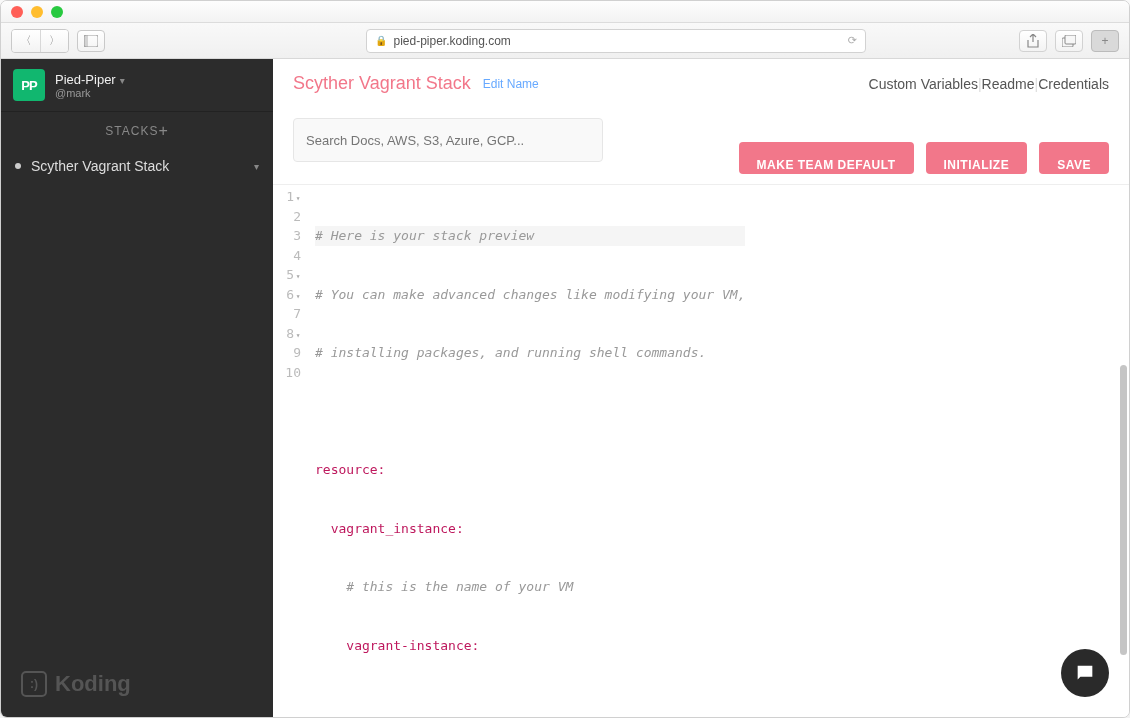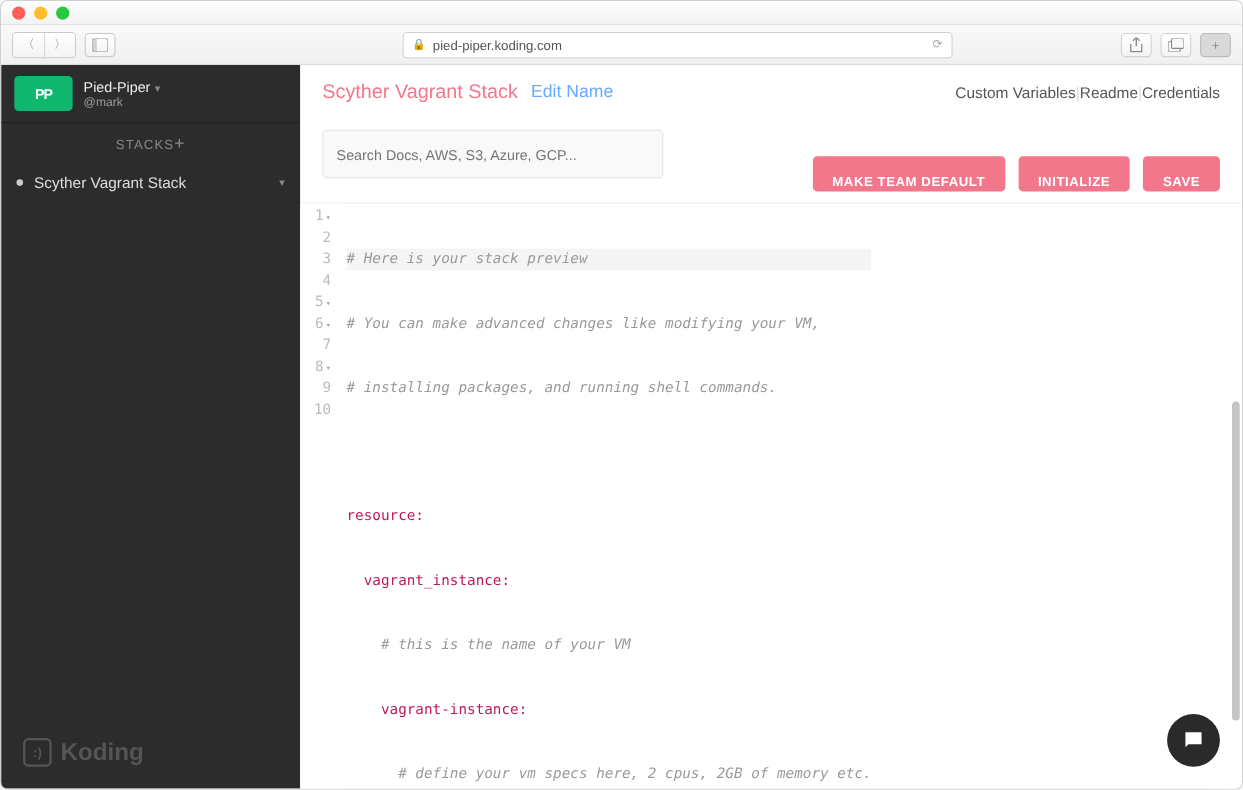--- a/index.html
+++ b/index.html
@@ -18,36 +18,36 @@
 .sidebar-toggle { width: 28px; height: 22px; border: 1px solid #c9c9c9; border-radius: 4px; background: linear-gradient(#fff,#f3f3f3); display:flex; align-items:center; justify-content:center; font-size:11px; color:#888; }
 .address-bar { flex: 1; max-width: 500px; margin: 0 auto; height: 24px; border: 1px solid #d2d2d2; border-radius: 4px; background: #fff; display: flex; align-items: center; padding: 0 8px; font-size: 12px; color: #555; gap: 6px; }
 .lock-icon { font-size: 10px; color: #808080; }
 .toolbar-right { display: flex; gap: 8px; position:absolute; right: 10px;}
 .tb-btn { width: 28px; height: 22px; border: 1px solid #d2d2d2; border-radius: 4px; background: linear-gradient(#fff,#f3f3f3); display:flex; align-items:center; justify-content:center; font-size:12px; color:#888;}
 .tb-btn.plus { background:#d9d9d9; border:1px solid #bbb;}
 
 .app { flex: 1; display: flex; overflow: hidden; position:relative;}
 .left-panel { width: 272px; background: #2c2c2c; color: #ccc; display: flex; flex-direction: column; }
 .team-header { display: flex; align-items: center; padding: 10px 12px; gap: 10px; border-bottom: 1px solid #222; }
-.team-logo { width: 53px; height: 32px; background: #11b76f; border-radius: 4px; display: flex; align-items: center; justify-content: center; color: #fff; font-weight: 700; font-size: 13px; letter-spacing:-1px;}
+.team-logo { width: 32px; height: 32px; background: #11b76f; border-radius: 4px; display: flex; align-items: center; justify-content: center; color: #fff; font-weight: 700; font-size: 13px; letter-spacing:-1px;}
 .team-name { font-size: 13px; color: #eee; }
 .team-user { font-size: 11px; color: #999; }
 .team-caret { color: #888; font-size: 10px; margin-left: 4px;}
 .section-header { display: flex; align-items: center; justify-content: center; padding: 10px 14px; color: #888; font-size: 12px; letter-spacing: 1px; }
 .plus-add { font-size: 16px; color: #888; cursor: pointer; }
 .stack-item { display: flex; align-items: center; padding: 8px 14px; font-size: 14px; color: #ddd; }
 .stack-dot { width: 6px; height: 6px; border-radius: 50%; background: #ccc; margin-right: 10px; }
 .stack-caret { margin-left: auto; color: #888; font-size: 10px; }
 .koding-brand { margin-top: auto; padding: 20px; color: #555; font-size: 22px; font-weight: 600; display: flex; align-items: center; gap: 8px; }
 .koding-icon { width: 26px; height: 26px; border: 2px solid #555; border-radius: 5px; display:flex; align-items:center; justify-content:center; font-size:12px; color:#555;}
 
 .main { flex: 1; background: #fff; display: flex; flex-direction: column; overflow: hidden; position:relative;}
 .stack-header { display: flex; align-items: center; padding: 14px 20px 8px; gap: 12px; }
 .stack-title { color: #f2778a; font-size: 18px; font-weight: 400; }
-.edit-name { color: #67a9ff; font-size: 16px; cursor: pointer; }
+.edit-name { color: #67a9ff; font-size: 12px; cursor: pointer; }
 .header-tabs { margin-left: auto; display: flex; align-items: center; font-size: 14px; color: #555; }
 .tab-sep { color: #ddd; }
 .controls-row { display: flex; align-items: center; padding: 4px 20px 10px; gap: 12px; }
 .search-input { flex: 0 0 310px; height: 44px; border: 1px solid #e6e6e6; border-radius: 4px; padding: 0 12px; font-size: 13px; color: #888; background:#f9f9f9;}
 .btn { height: 32px; border: none; border-radius: 4px; color: #fff; font-size: 12px; font-weight: 600; letter-spacing: 0.5px; padding: 16px 18px; cursor: pointer; margin-top: 36px; }
 .btn-pink { background: #f2778a; }
 .spacer { flex: 1; }
 
 .editor { border-top: 1px solid #eee; font-family: "Menlo","Monaco","Consolas",monospace; font-size: 13px; line-height: 1.5; display: flex; }
 .gutter { width: 36px; text-align: right; color: #bbb; padding: 2px 8px 2px 0; background:#fff; user-select:none;}
@@ -166,21 +166,20 @@
         </div>
         <div class="code">
           <div class="cursor-line"><span class="cm-comment"># Here is your stack preview</span></div>
           <div><span class="cm-comment"># You can make advanced changes like modifying your VM,</span></div>
           <div><span class="cm-comment"># installing packages, and running shell commands.</span></div>
           <div></div>
           <div><span class="cm-key">resource:</span></div>
           <div><span class="cm-key">  vagrant_instance:</span></div>
           <div><span class="cm-comment">    # this is the name of your VM</span></div>
           <div><span class="cm-key">    vagrant-instance:</span></div>
-          <div><span class="cm-comment">      # define your vm specs here, 2 cpus, 2GB of memory etc.</span></div>
           <div></div>
         </div>
       </div>
 
       <div class="chat-bubble">
         <svg viewBox="0 0 24 24">
             <path d="M4 4h16v12H7l-3 3V4z" fill="#fff"></path>
           </svg>
       </div>
 

